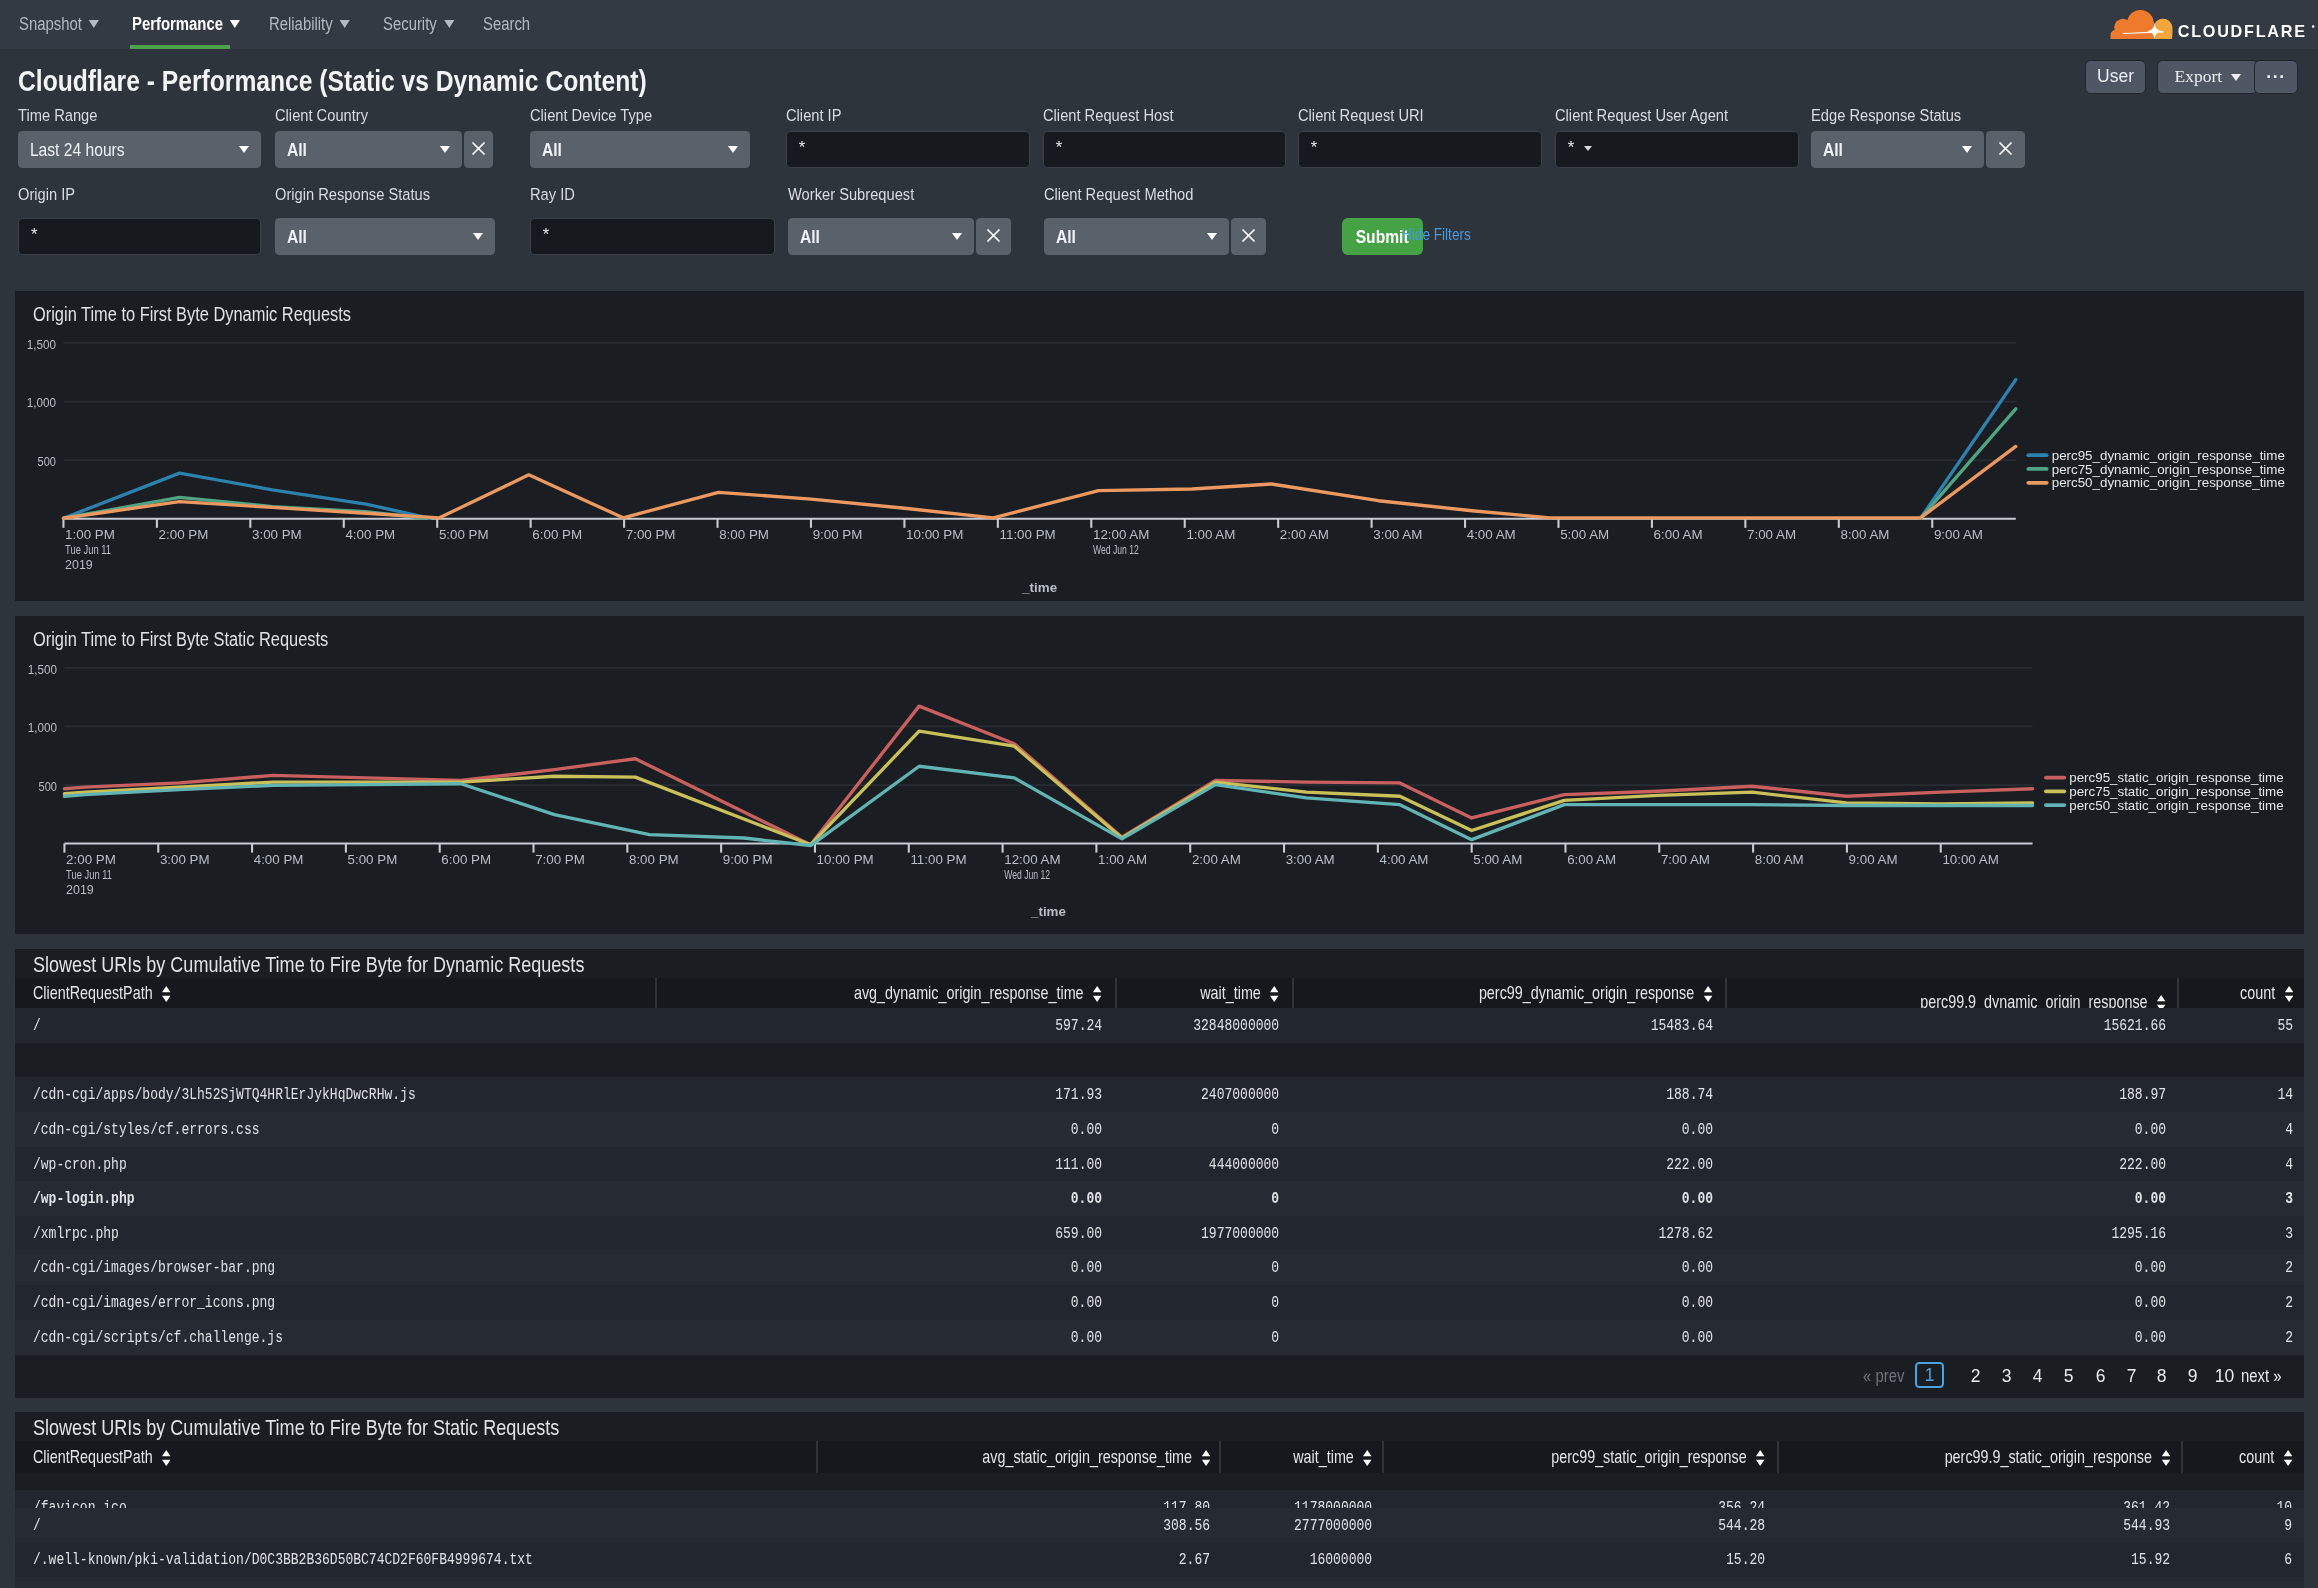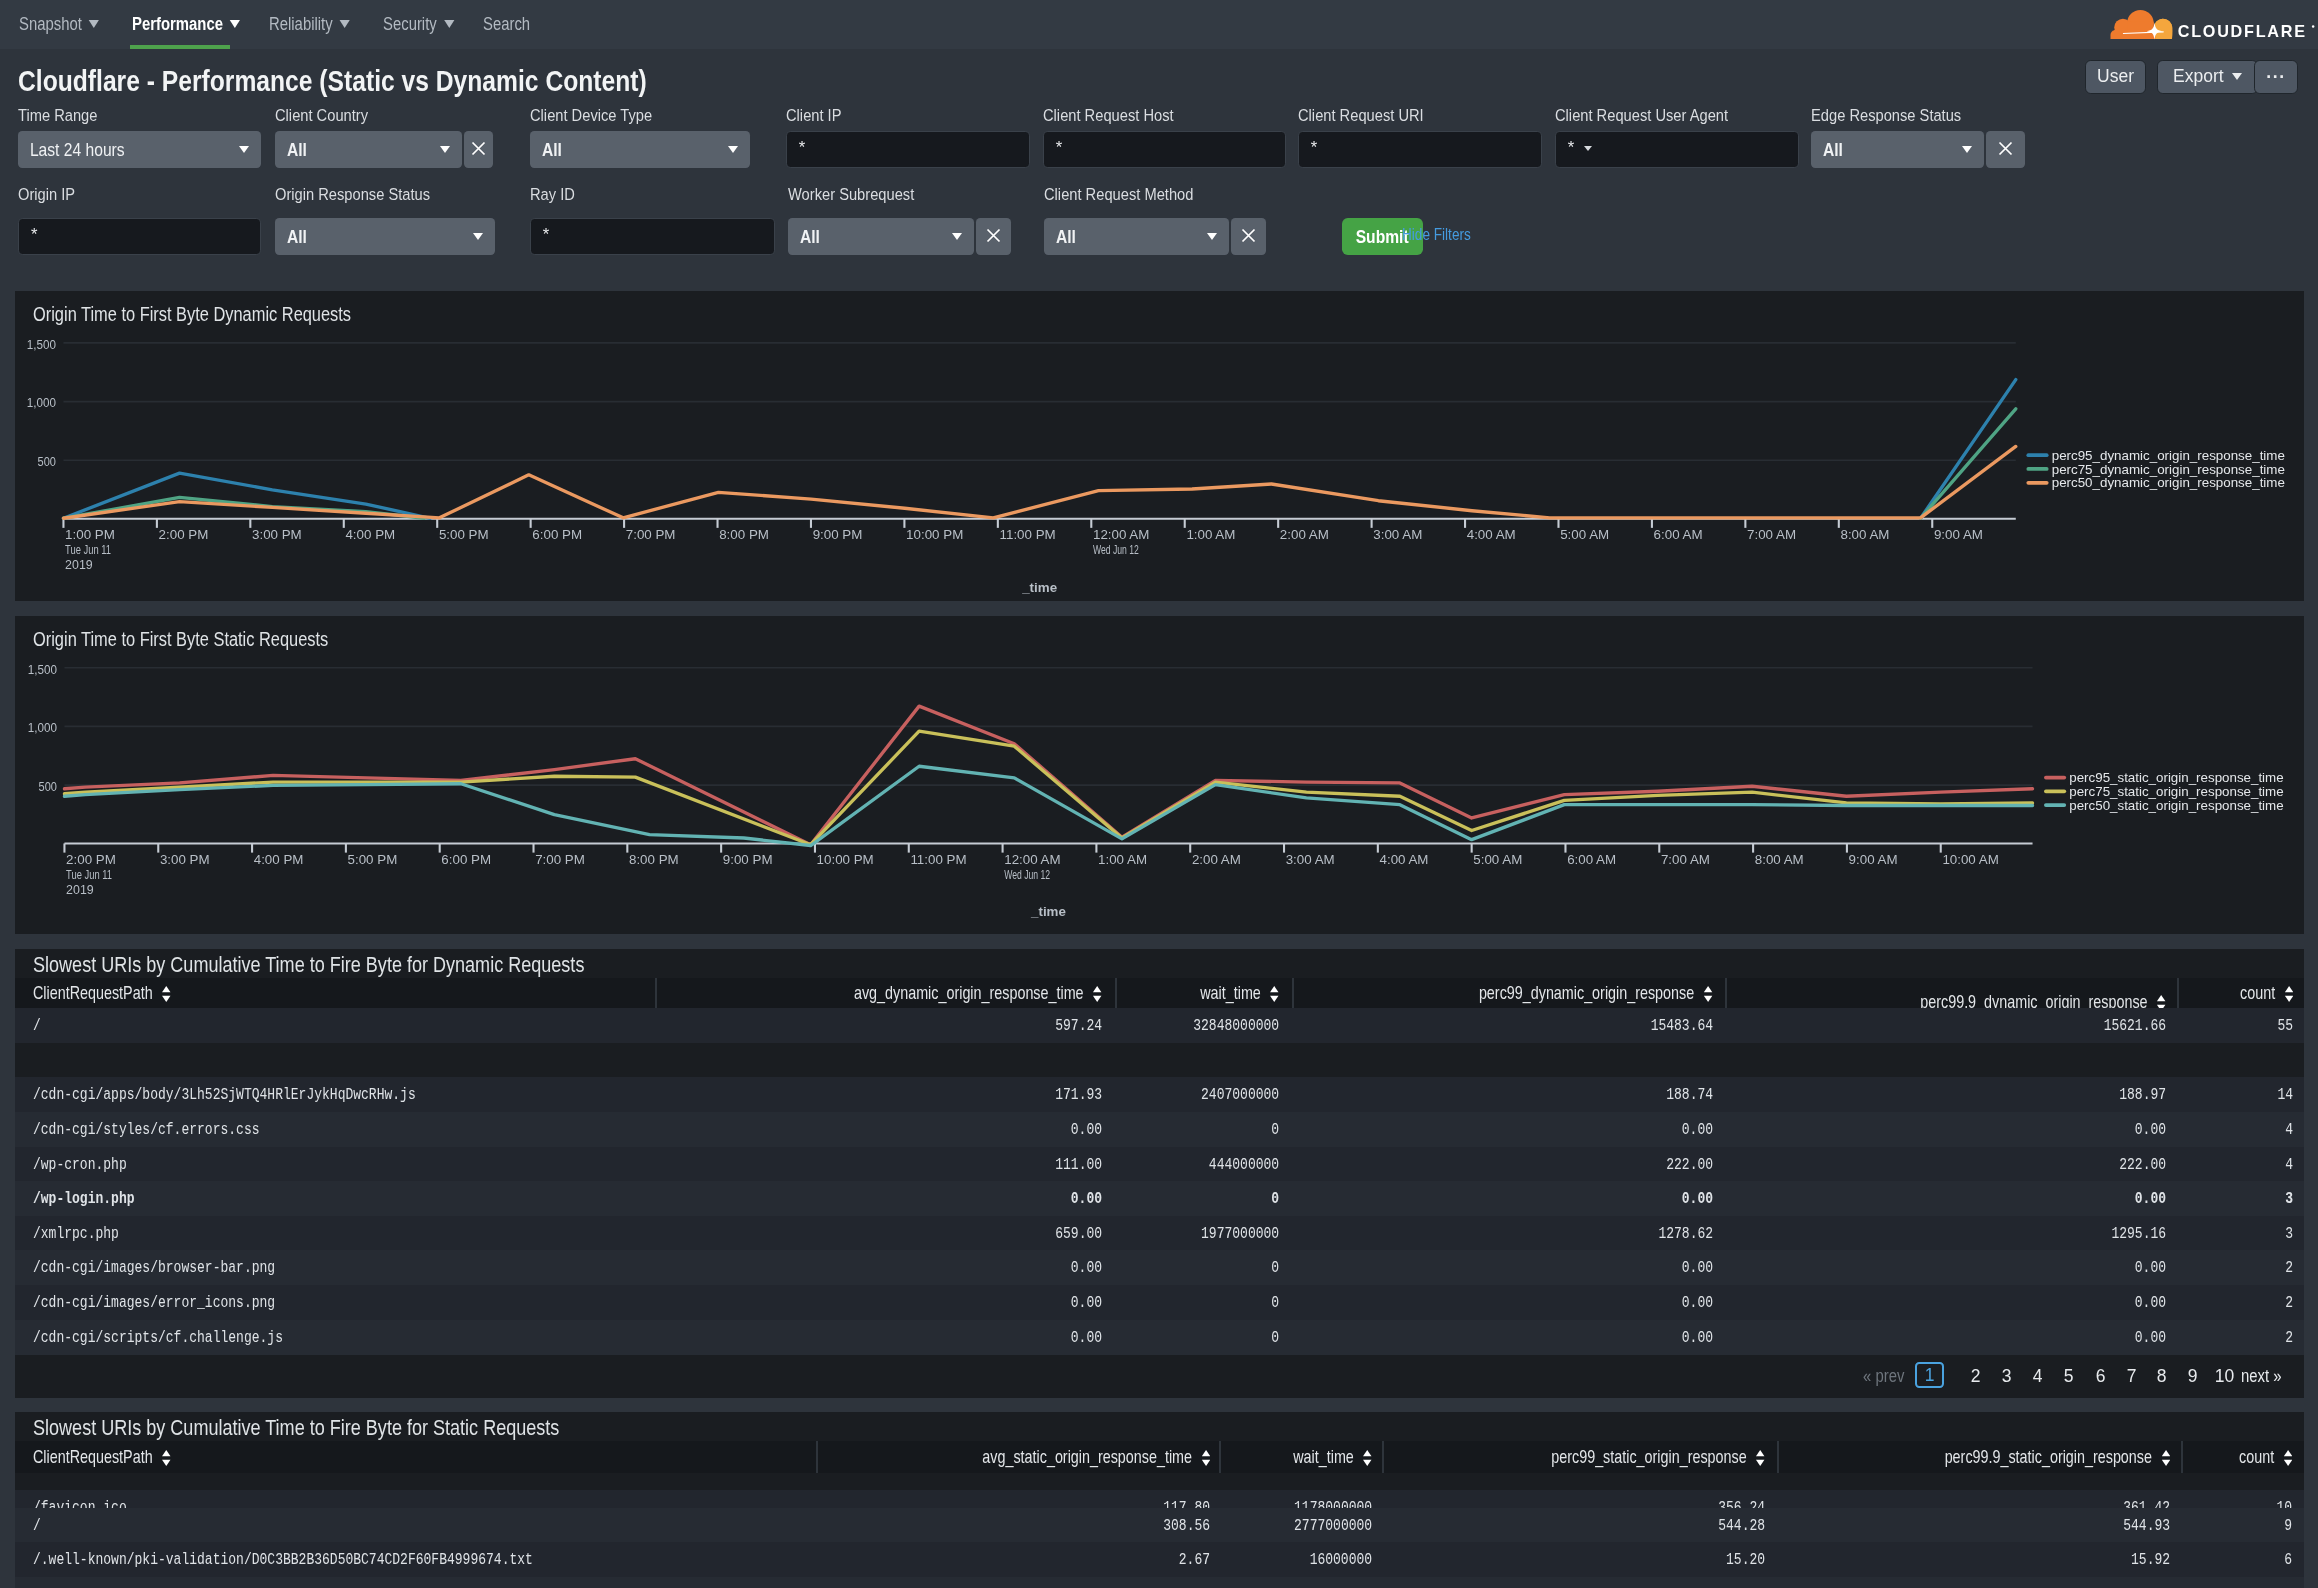--- a/index.html
+++ b/index.html
@@ -62,21 +62,21 @@
  <rect x="34" y="26" width="32" height="14" fill="#ee7b2d"></rect>
  <path d="M29 39.8 L78 37.7 L78 39.0 L29 41.0 Z" fill="#fff"></path>
  <path d="M67,27.5 C68.2,35 69.5,36.3 76.5,37.5 C69.5,38.7 68.2,40 67,47.5 C65.8,40 64.5,38.7 57.5,37.5 C64.5,36.3 65.8,35 67,27.5 Z" fill="#fff"></path>
 </g>
 <text x="95" y="45" font-family="Liberation Sans,sans-serif" font-size="19.5" font-weight="bold" fill="#fff" letter-spacing="2.1">CLOUDFLARE</text>
 <circle cx="258" cy="32" r="1.5" fill="#fff"></circle>
 </svg>
   </div>
 <div id="pagetitle">Cloudflare - Performance (Static vs Dynamic Content)</div>
 <div class="topbtn" style="left:2085px;width:61px;line-height:31px;">User</div>
-<div class="topbtn" style="left:2157px;width:101px;line-height:31px;">Export<span class="caret"></span></div>
+<div class="topbtn" style="left:2157px;width:101px;line-height:31px;font-family:Liberation Serif, serif;">Export<span class="caret"></span></div>
 <div class="topbtn" style="left:2254px;width:44px;line-height:22px;font-weight:bold;letter-spacing:1.7px;">...</div>
 <div class="flabel" style="left:18.4px;top:106px;">Time Range</div>
 <div class="dd" style="left:18.4px;top:131px;width:243px;"><span class="txt">Last 24 hours</span><span class="caret"></span></div>
 <div class="flabel" style="left:275px;top:106px;">Client Country</div>
 <div class="dd bold" style="left:275px;top:131px;width:187px;"><span class="txt">All</span><span class="caret"></span></div>
 <div class="xbtn" style="left:464px;top:131px;width:29px;"><svg width="15" height="15" viewBox="0 0 20 20">
       <path d="M2 2 L18 18 M18 2 L2 18" stroke="#fff" stroke-width="2.3"></path>
     </svg></div>
 <div class="flabel" style="left:530px;top:106px;">Client Device Type</div>
 <div class="dd bold" style="left:530px;top:131px;width:220px;"><span class="txt">All</span><span class="caret"></span></div>

